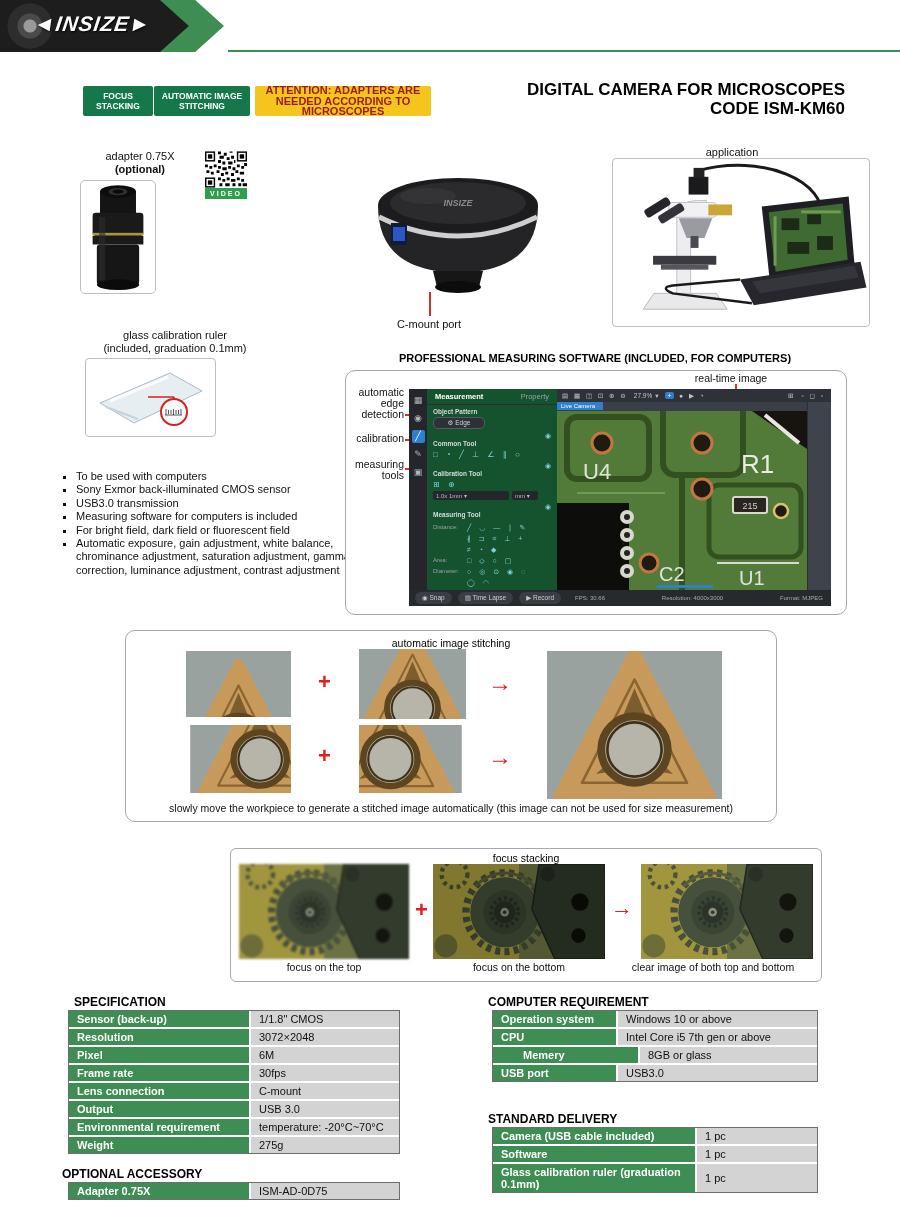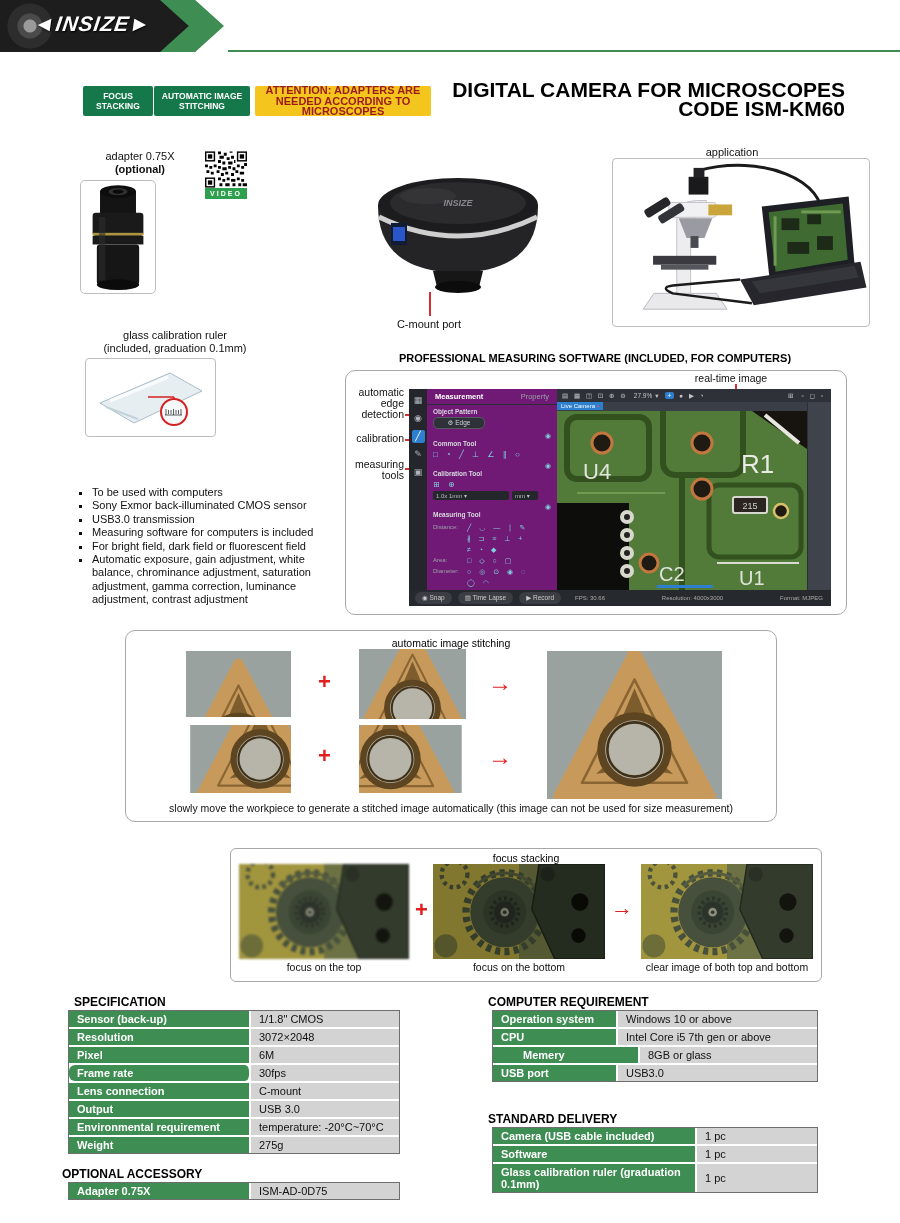--- a/index.html
+++ b/index.html
@@ -12,37 +12,37 @@
      radial-gradient(circle at 120px 40px,#8f8f8f 0 10px,#555 11px 20px,#262626 21px 34px,#181818 35px),
      radial-gradient(circle at 178px 14px,#777 0 8px,#3c3c3c 9px 16px,#1c1c1c 17px),
      linear-gradient(#303030,#161616);}
   .logo{left:34px;top:12px;color:#fff;font-style:italic;font-weight:bold;font-size:21px;letter-spacing:1px;transform:skewX(-8deg);text-shadow:1px 1px 2px #000;}
   .chevron{left:160px;top:0;width:64px;height:52px;background:#3e8d52;clip-path:polygon(0 0,55% 0,100% 50%,55% 100%,0 100%,45% 50%);}
   .green-rule{left:228px;top:50px;right:0;height:2px;background:#3e8d52;}
   
   .badge{display:flex;align-items:center;justify-content:center;text-align:center;font-weight:bold;border-radius:2px;}
   .badge.green{background:#15784a;color:#fff;font-size:8.5px;line-height:10.5px;}
   .badge.yellow{background:#f3c51d;color:#9b1b1b;font-size:11px;line-height:10.5px;}
-  .page-title{right:55px;top:80px;text-align:right;font-weight:bold;font-size:21px;line-height:19px;color:#000;}
+  .page-title{right:55px;top:80px;text-align:right;font-weight:bold;font-size:17px;line-height:19px;color:#000;}
   .cap{font-size:11px;line-height:12.5px;text-align:center;color:#111;}
   .photo-box{border:1px solid #bdbdbd;border-radius:5px;background:#fff;}
   .video-bar{background:#2e9e4f;color:#fff;font-weight:bold;font-size:7px;letter-spacing:2px;text-align:center;line-height:11px;}
   .redline{background:#d83030;}
   
-  ul.features{margin:16px;padding-left:14px;font-size:11px;line-height:13.4px;}
+  ul.features{margin:0;padding-left:14px;font-size:11px;line-height:13.4px;}
   ul.features li{list-style-type:square;margin:0;}
   .sec-title{font-weight:bold;font-size:11px;text-align:center;color:#000;}
   .round-box{border:1.5px solid #a8a8a8;border-radius:10px;background:#fff;}
   .ann{font-size:10.5px;line-height:11px;text-align:right;color:#111;}
   
   .shot{background:#3a3e46;overflow:hidden;font-family:"Liberation Sans","DejaVu Sans",sans-serif;}
   .sw-strip{background:#24262c;}
   .sw-icon{width:13px;height:13px;margin:5px auto;color:#aeb4bc;font-size:9px;line-height:13px;text-align:center;border-radius:2px;}
   .sw-icon.active{background:#2f7fd0;color:#fff;}
-  .sw-panel{background:#701a75;}
+  .sw-panel{background:#14532d;}
   .sw-tabs{display:flex;justify-content:space-between;padding:3px 8px;border-bottom:1px solid #2b2e34;}
   .sw-tab1{color:#fff;font-size:7.5px;font-weight:bold;}
   .sw-tab2{color:#9aa0a8;font-size:7.5px;}
   .sw-h{color:#d6dade;font-size:6.5px;font-weight:bold;}
   .sw-toggle{color:#7fd0dd;font-size:7px;float:right;}
   .sw-icons{color:#7fd0dd;font-size:8px;letter-spacing:3px;}
   .sw-row{display:flex;margin-top:3px;}
   .sw-rl{width:34px;color:#9aa0a8;font-size:6px;}
   .sw-btn{background:#2e3238;border:1px solid #565b63;border-radius:5px;color:#cfd3d8;font-size:6.5px;text-align:center;}
   .sw-select{background:#23262b;border-radius:2px;color:#b8bcc2;font-size:6px;padding:1px 3px;}
@@ -419,39 +419,39 @@
     <div class="abs plus" style="left:184px;top:48px;">+</div>
     <svg class="abs" style="left:202px;top:15px;filter:brightness(0.8) contrast(1.05);" width="172" height="95" viewBox="0 0 240 130" preserveAspectRatio="none">
         <use href="#gear"></use>
       </svg>
     <div class="abs arrow" style="left:380px;top:46px;font-size:22px;">→</div>
     <svg class="abs" style="left:410px;top:15px;" width="172" height="95" viewBox="0 0 240 130" preserveAspectRatio="none">
         <use href="#gear"></use>
       </svg>
     <div class="abs" style="left:8px;top:112px;width:170px;font-size:10.5px;text-align:center;">focus on the top</div>
     <div class="abs" style="left:202px;top:112px;width:172px;font-size:10.5px;text-align:center;">focus on the bottom</div>
-    <div class="abs" style="left:410px;top:112px;width:172px;font-size:10.5px;text-align:center;">clear image of both top and bottom</div>
+    <div class="abs" style="left:396px;top:112px;width:172px;font-size:10.5px;text-align:center;">clear image of both top and bottom</div>
   </div>
 
   <div class="abs tbl-title" style="left:62px;top:995px;margin-left:12px;">SPECIFICATION</div>
   <div class="abs dtable" style="left:68px;top:1010px;width:330px;">
     <div class="drow">
         <div class="dth" style="width:164px;">Sensor (back-up)</div>
         <div class="dtd">1/1.8" CMOS</div>
       </div>
     <div class="drow">
         <div class="dth" style="width:164px;">Resolution</div>
         <div class="dtd">3072×2048</div>
       </div>
     <div class="drow">
         <div class="dth" style="width:164px;">Pixel</div>
         <div class="dtd">6M</div>
       </div>
     <div class="drow">
-        <div class="dth" style="width:164px;border-radius:6px;">Frame rate</div>
+        <div class="dth" style="width:164px;">Frame rate</div>
         <div class="dtd">30fps</div>
       </div>
     <div class="drow">
         <div class="dth" style="width:164px;">Lens connection</div>
         <div class="dtd">C-mount</div>
       </div>
     <div class="drow">
         <div class="dth" style="width:164px;">Output</div>
         <div class="dtd">USB 3.0</div>
       </div>

